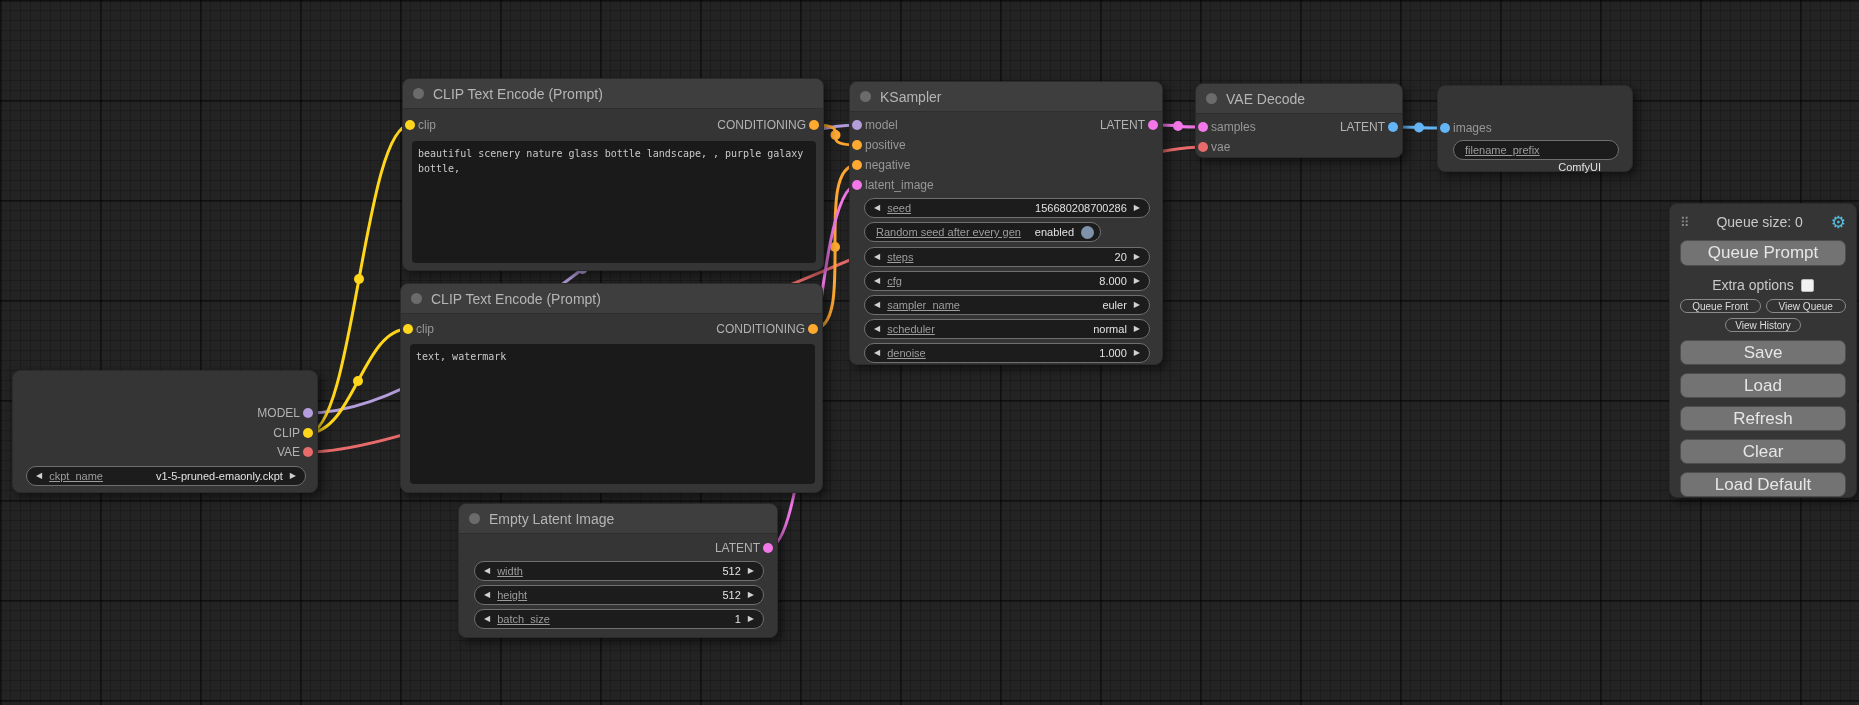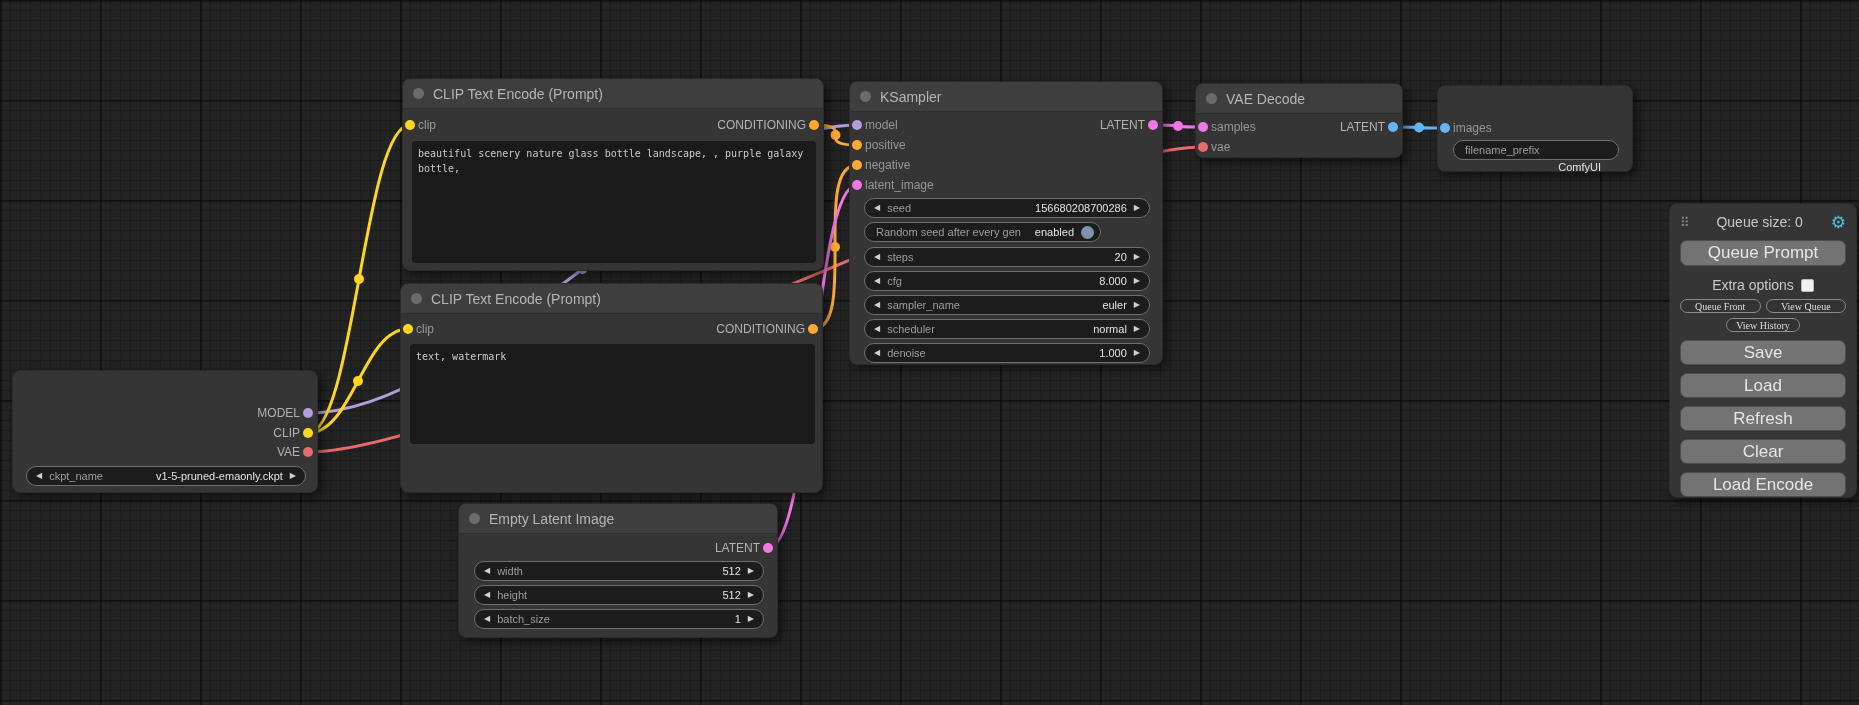--- a/index.html
+++ b/index.html
@@ -28,21 +28,21 @@
   .tdot { width:11px; height:11px; border-radius:50%; background:#6b6b6b; margin-right:9px; flex:none; }
   .row { position:absolute; height:20px; display:flex; align-items:center; gap:3px; font-size:12px; }
   .row.in  { left:2px;  color:#979797; }
   .row.out { right:4px; color:#b2b2b2; flex-direction:row; }
   .pdot { width:10px; height:10px; border-radius:50%; background:#888; flex:none; }
   .widget {
     position:absolute; height:20px; background:#1c1c1c; border:1px solid #6f6f6f; border-radius:10px;
     display:flex; align-items:center; padding:0 9px; font-size:11px; color:#9d9d9d;
   }
   .warrow { color:#d0d0d0; font-size:8px; flex:none; line-height:1; }
-  .wlabel { margin-left:7px; }
+  .wlabel { margin-left:7px;text-decoration:underline; }
   .wlabel.noarrow { margin-left:2px; }
   .wvalue { margin-left:auto; color:#e2e2e2; padding-right:7px; }
   .wvalue.last { padding-right:8px;margin-top:34px; }
   .toggle-dot { width:13px; height:13px; border-radius:50%; background:#7e93aa; flex:none; margin-right:-3px; }
   .textbox {
     position:absolute; background:#1a1a1a; border-radius:4px; color:#c9c9c9;
     font-family:"DejaVu Sans Mono", monospace; font-size:10px; line-height:15px;
     padding:5px 6px; white-space:pre-wrap; word-wrap:break-word; overflow:hidden;
   }
   
@@ -60,21 +60,21 @@
     color:#e6e6e6; display:flex; align-items:center; justify-content:center; cursor:pointer;
   }
   .qp-big { height:25px; font-size:17px; }
   .qp-queue-prompt { margin-top:9px; height:26px; font-size:17px; }
   .qp-extra { margin-top:11px; display:flex; align-items:center; justify-content:center; gap:7px; font-size:14px; color:#c9c9c9; }
   .qp-check { width:13px; height:13px; background:#f2f2f2; border-radius:2px; border:1px solid #bbb; }
   .qp-pills { display:flex; gap:5px; margin-top:6px; justify-content:center; }
   .qp-pill {
     background:#333333; border:1px solid #8a8a8a; border-radius:8px; height:14px;
     display:flex; align-items:center; justify-content:center; font-size:10px; color:#dddddd;
-    padding:0 9px; cursor:pointer; white-space:nowrap;font-family:Liberation Serif, serif;
+    padding:0 9px; cursor:pointer; white-space:nowrap;
   }
   .qp-pill.front { flex:1; }
   .qp-pill.queue { flex:1; }
   .qp-vh-row { display:flex; justify-content:center; margin-top:5px; }
   .qp-save { margin-top:8px;text-align:right; }
   .qp-big + .qp-big { margin-top:8px; }
 </style>
 </head>
 <body>
 
@@ -143,21 +143,21 @@
       <span>CLIP Text Encode (Prompt)</span>
     </div>
     <div class="row in" style="top:35px">
       <span class="pdot" style="background: rgb(255, 214, 27);"></span>
       <span>clip</span>
     </div>
     <div class="row out" style="top:35px">
       <span>CONDITIONING</span>
       <span class="pdot" style="background: rgb(255, 169, 49);"></span>
     </div>
-    <div class="textbox" style="left:9px; top:60px; width:405px; height:100px;">text, watermark</div>
+    <div class="textbox" style="left:9px; top:60px; width:405px; height:140px;">text, watermark</div>
   </div>
 
   <div class="node" style="left:849px; top:81px; width:314px; height:284px;">
     <div class="node-title">
       <span class="tdot"></span>
       <span>KSampler</span>
     </div>
     <div class="row in" style="top:33px">
       <span class="pdot" style="background: rgb(179, 157, 219);"></span>
       <span>model</span>
@@ -296,15 +296,15 @@
       <span class="qp-pill front">Queue Front</span>
       <span class="qp-pill queue">View Queue</span>
     </div>
     <div class="qp-vh-row">
       <span class="qp-pill">View History</span>
     </div>
     <div class="qp-btn qp-big qp-save">Save</div>
     <div class="qp-btn qp-big">Load</div>
     <div class="qp-btn qp-big">Refresh</div>
     <div class="qp-btn qp-big">Clear</div>
-    <div class="qp-btn qp-big">Load Encode</div>
+    <div class="qp-btn qp-big">Load Default</div>
   </div>
 </div>
 
 </body></html>

